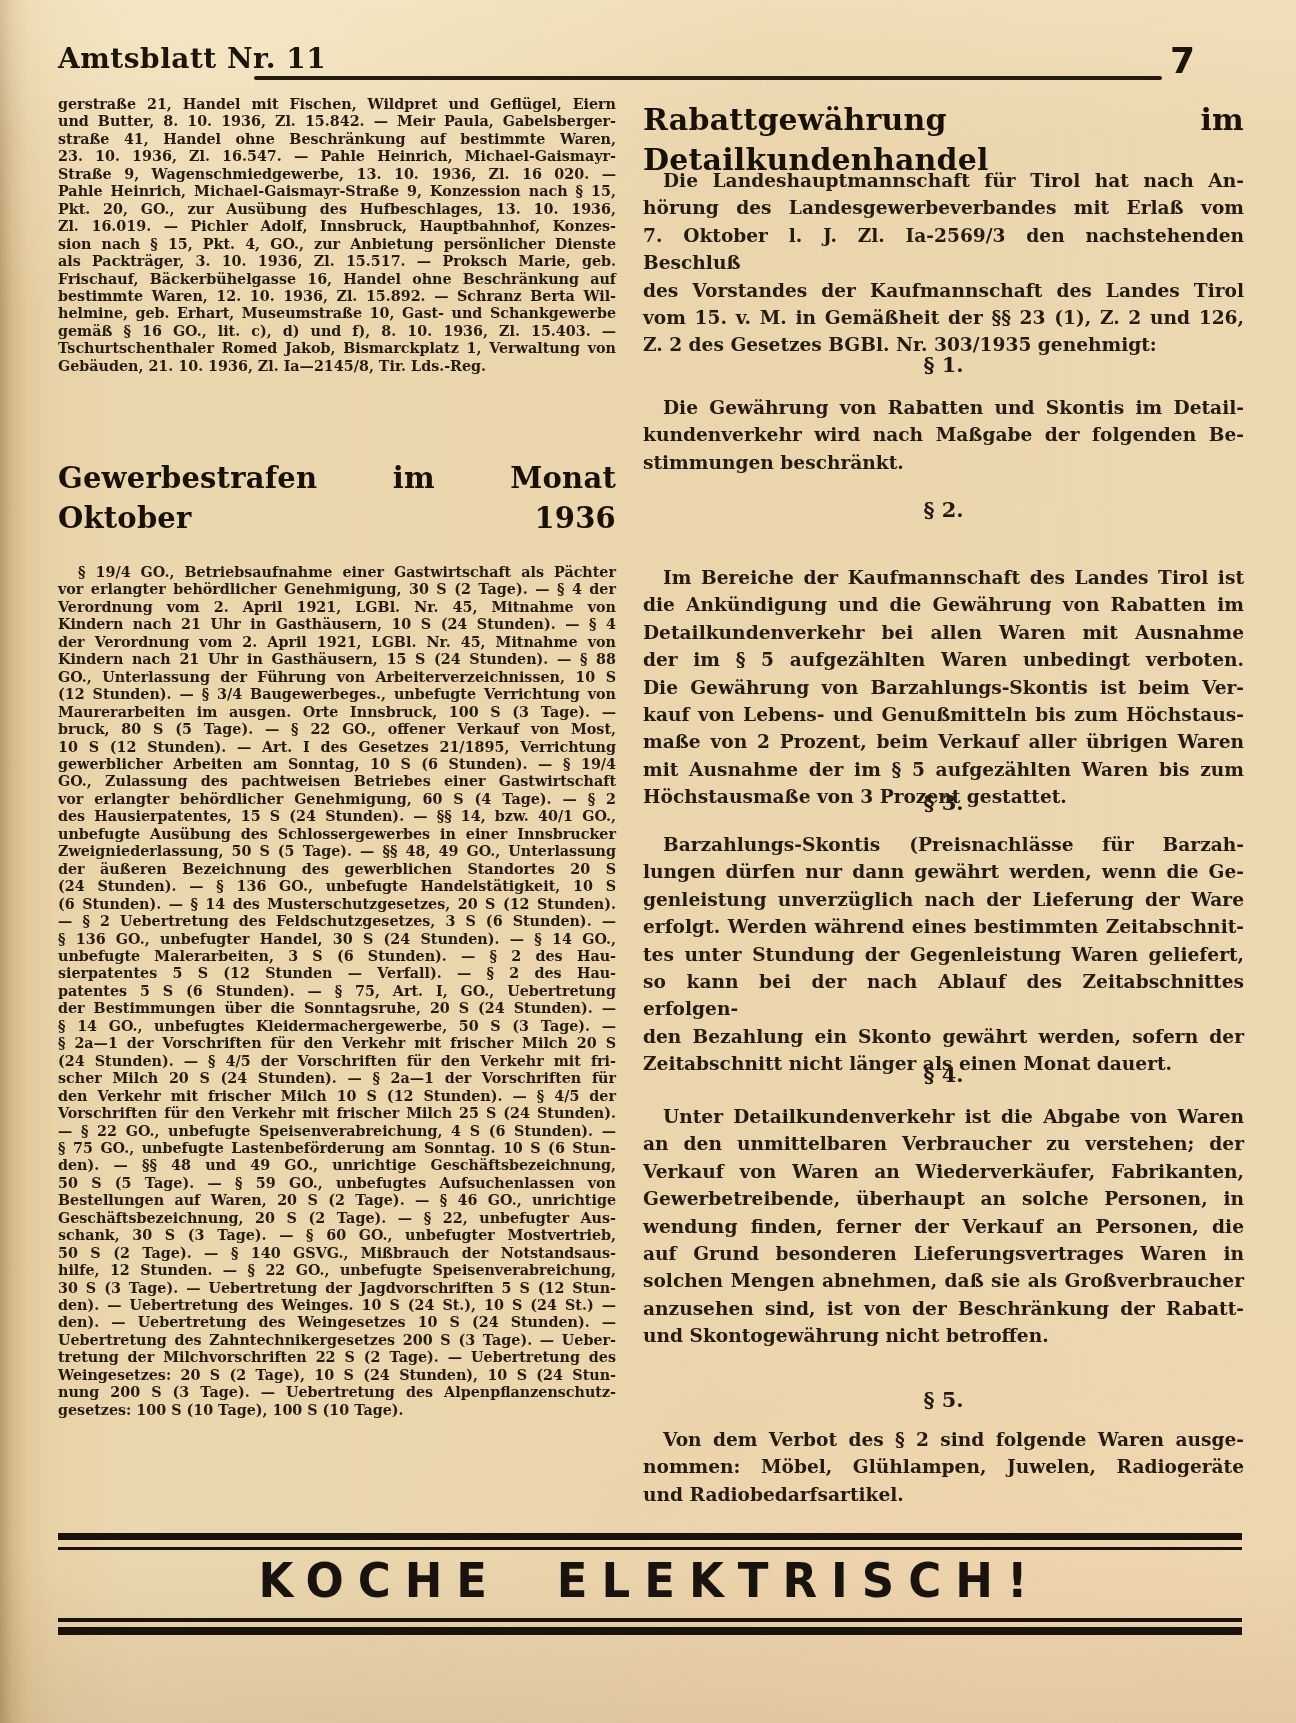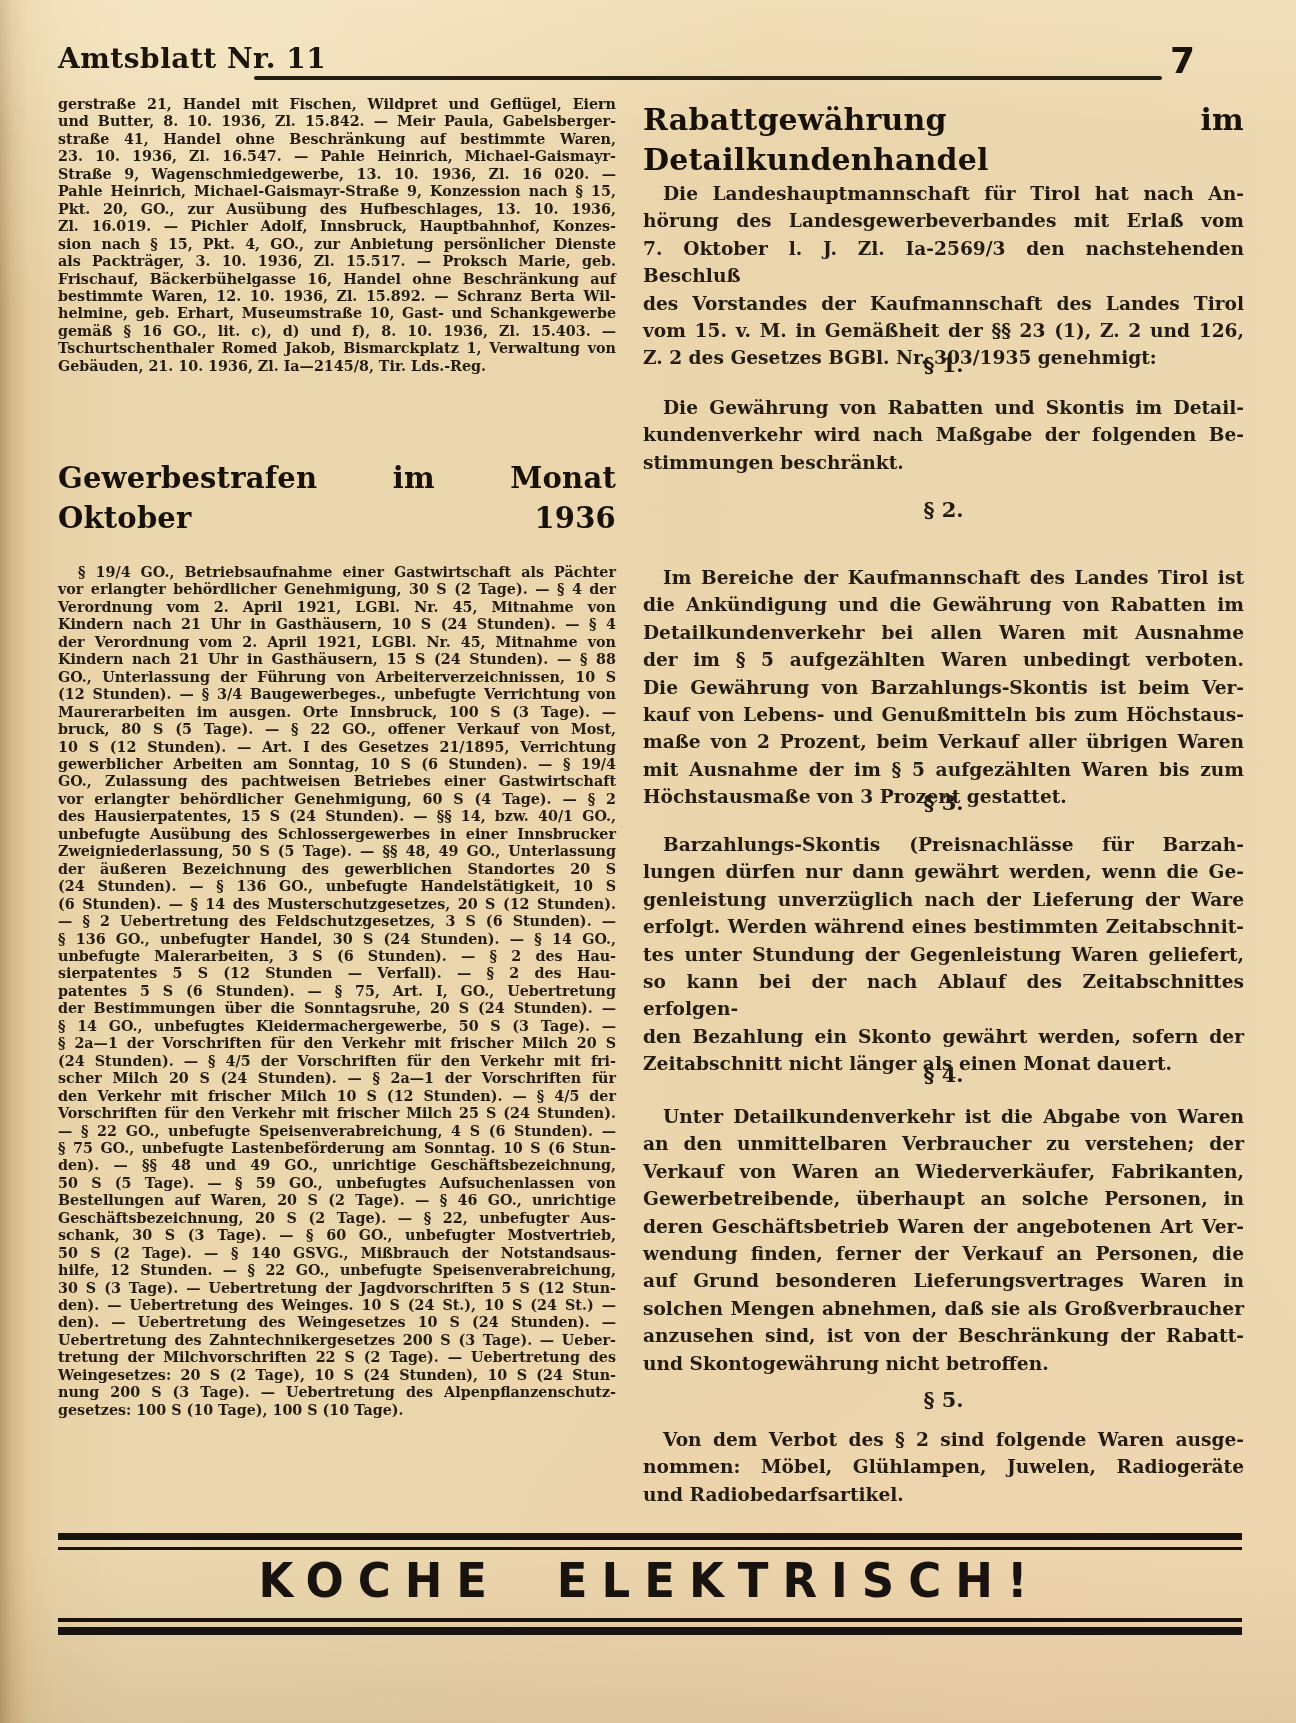--- a/index.html
+++ b/index.html
@@ -140,21 +140,21 @@
         <div class="tline">tretung der Milchvorschriften 22 S (2 Tage). — Uebertretung des</div>
         <div class="tline">Weingesetzes: 20 S (2 Tage), 10 S (24 Stunden), 10 S (24 Stun-</div>
         <div class="tline">nung 200 S (3 Tage). — Uebertretung des Alpenpflanzenschutz-</div>
         <div class="tline endline">gesetzes: 100 S (10 Tage), 100 S (10 Tage).</div>
       </div>
   </div>
 
   <div class="col-right">
     <div class="block heading" style="top:100px;font-size:30px;">Rabattgewährung im Detailkundenhandel</div>
 
-    <div class="block body-r indent-first" style="top:180px;">
+    <div class="block body-r indent-first" style="top:167px;">
         <div class="tline">Die Landeshauptmannschaft für Tirol hat nach An-</div>
         <div class="tline">hörung des Landesgewerbeverbandes  mit Erlaß vom</div>
         <div class="tline">7. Oktober l. J. Zl. Ia-2569/3 den nachstehenden Beschluß</div>
         <div class="tline">des Vorstandes der Kaufmannschaft des Landes Tirol</div>
         <div class="tline">vom 15. v. M. in Gemäßheit der §§ 23 (1), Z. 2 und 126,</div>
         <div class="tline endline">Z. 2 des Gesetzes BGBl. Nr. 303/1935 genehmigt:</div>
       </div>
 
     <div class="block sec-label" style="top:352px;">§ 1.</div>
     <div class="block body-r indent-first" style="top:394px;">
@@ -187,21 +187,20 @@
         <div class="tline">den Bezahlung ein Skonto gewährt werden, sofern der</div>
         <div class="tline endline">Zeitabschnitt nicht länger als einen Monat dauert.</div>
       </div>
 
     <div class="block sec-label" style="top:1062px;">§ 4.</div>
     <div class="block body-r indent-first" style="top:1103px;">
         <div class="tline">Unter Detailkundenverkehr ist die Abgabe von Waren</div>
         <div class="tline">an den unmittelbaren Verbraucher zu verstehen;  der</div>
         <div class="tline">Verkauf von Waren an Wiederverkäufer, Fabrikanten,</div>
         <div class="tline">Gewerbetreibende,  überhaupt an solche Personen, in</div>
-        <div class="tline">deren Geschäftsbetrieb Waren der angebotenen Art Ver-</div>
         <div class="tline">wendung finden, ferner der Verkauf an Personen, die</div>
         <div class="tline">auf Grund besonderen Lieferungsvertrages Waren in</div>
         <div class="tline">solchen Mengen abnehmen, daß sie als Großverbraucher</div>
         <div class="tline">anzusehen sind, ist von der Beschränkung der Rabatt-</div>
         <div class="tline endline">und Skontogewährung nicht betroffen.</div>
       </div>
 
     <div class="block sec-label" style="top:1387px;">§ 5.</div>
     <div class="block body-r indent-first" style="top:1426px;">
         <div class="tline">Von dem Verbot des § 2 sind folgende Waren ausge-</div>

